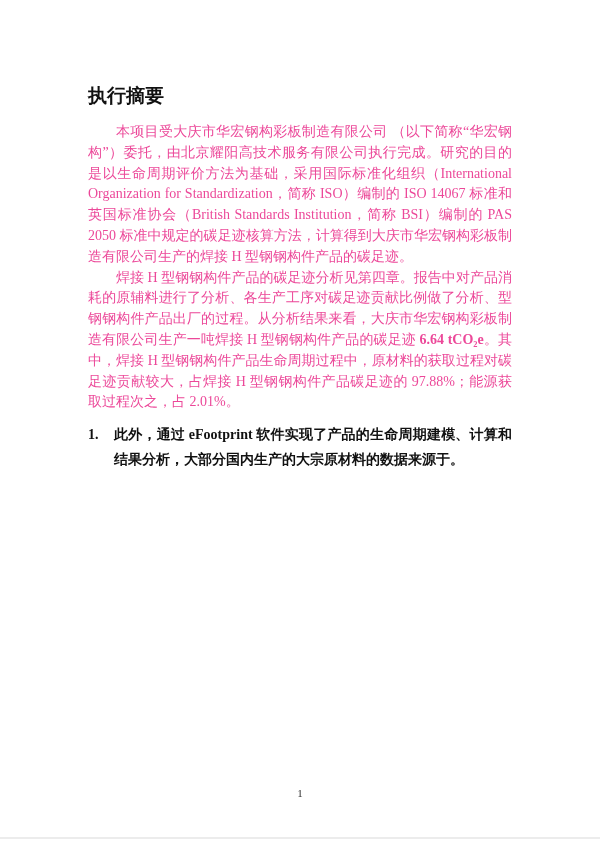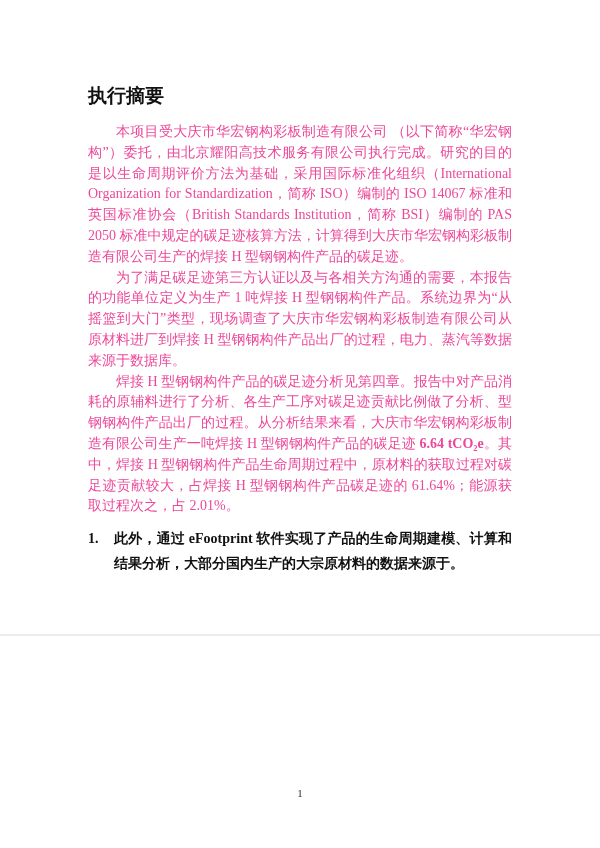--- a/index.html
+++ b/index.html
@@ -12,21 +12,21 @@
     height: 848px;
     position: relative;
     overflow: hidden;
     font-family: "Liberation Serif", "DejaVu Serif", serif;
     color: #1a1a1a;
   }
   .doc-page {
     position: absolute;
     top: 0; left: 0;
     width: 600px;
-    height: 636px;
+    height: 839px;
     background: #ffffff;
     box-sizing: border-box;
     padding: 84px 88px 0 88px;
   }
   .doc-title {
     font-size: 19px;
     font-weight: bold;
     line-height: 24px;
     margin: 0 0 14px 0;
     color: #111111;
@@ -82,23 +82,22 @@
 </style>
 </head>
 <body>
 
 <div class="doc-page">
 
   <h1 class="doc-title">执行摘要</h1>
 
   <p class="body-text indent">本项目受大庆市华宏钢构彩板制造有限公司 （以下简称“华宏钢构”）委托，由北京耀阳高技术服务有限公司执行完成。研究的目的是以生命周期评价方法为基础，采用国际标准化组织（International Organization for Standardization，简称 ISO）编制的 ISO 14067 标准和英国标准协会（British Standards Institution，简称 BSI）编制的 PAS 2050 标准中规定的碳足迹核算方法，计算得到大庆市华宏钢构彩板制造有限公司生产的焊接 H 型钢钢构件产品的碳足迹。</p>
 
-  <p class="body-text indent">为了满足碳足迹第三方认证以及与各相关方沟通的需要，本报告的功能单位定义为生产 1 吨焊接 H 型钢钢构件产品。系统边界为“从摇篮到大门”类型，现场调查了大庆市华宏钢构彩板制造有限公司从原材料进厂到焊接 H 型钢钢构件产品出厂的过程，电力、蒸汽等数据来源于数据库。</p>
 
-  <p class="body-text indent"><span>焊接 H 型钢钢构件产品的碳足迹分析见第四章。报告中对产品消耗的原辅料进行了分析、各生产工序对碳足迹贡献比例做了分析、型钢钢构件产品出厂的过程。从分析结果来看，大庆市华宏钢构彩板制造有限公司生产一吨焊接 H 型钢钢构件产品的碳足迹 </span><span class="cf-value">6.64 tCO₂e</span><span>。其中，焊接 H 型钢钢构件产品生命周期过程中，原材料的获取过程对碳足迹贡献较大，占焊接 H 型钢钢构件产品碳足迹的 61.64%；能源获取过程次之，占 2.01%。</span></p>
+  <p class="body-text indent"><span>焊接 H 型钢钢构件产品的碳足迹分析见第四章。报告中对产品消耗的原辅料进行了分析、各生产工序对碳足迹贡献比例做了分析、型钢钢构件产品出厂的过程。从分析结果来看，大庆市华宏钢构彩板制造有限公司生产一吨焊接 H 型钢钢构件产品的碳足迹 </span><span class="cf-value">6.64 tCO₂e</span><span>。其中，焊接 H 型钢钢构件产品生命周期过程中，原材料的获取过程对碳足迹贡献较大，占焊接 H 型钢钢构件产品碳足迹的 97.88%；能源获取过程次之，占 2.01%。</span></p>
 
 
   <div class="num-list-item">
     <span class="marker">1.</span>
     <span class="list-text">此外，通过 eFootprint 软件实现了产品的生命周期建模、计算和结果分析，大部分国内生产的大宗原材料的数据来源于。</span>
   </div>
 
   <div class="page-number">1</div>
 
   <div class="bottom-edge"></div>

